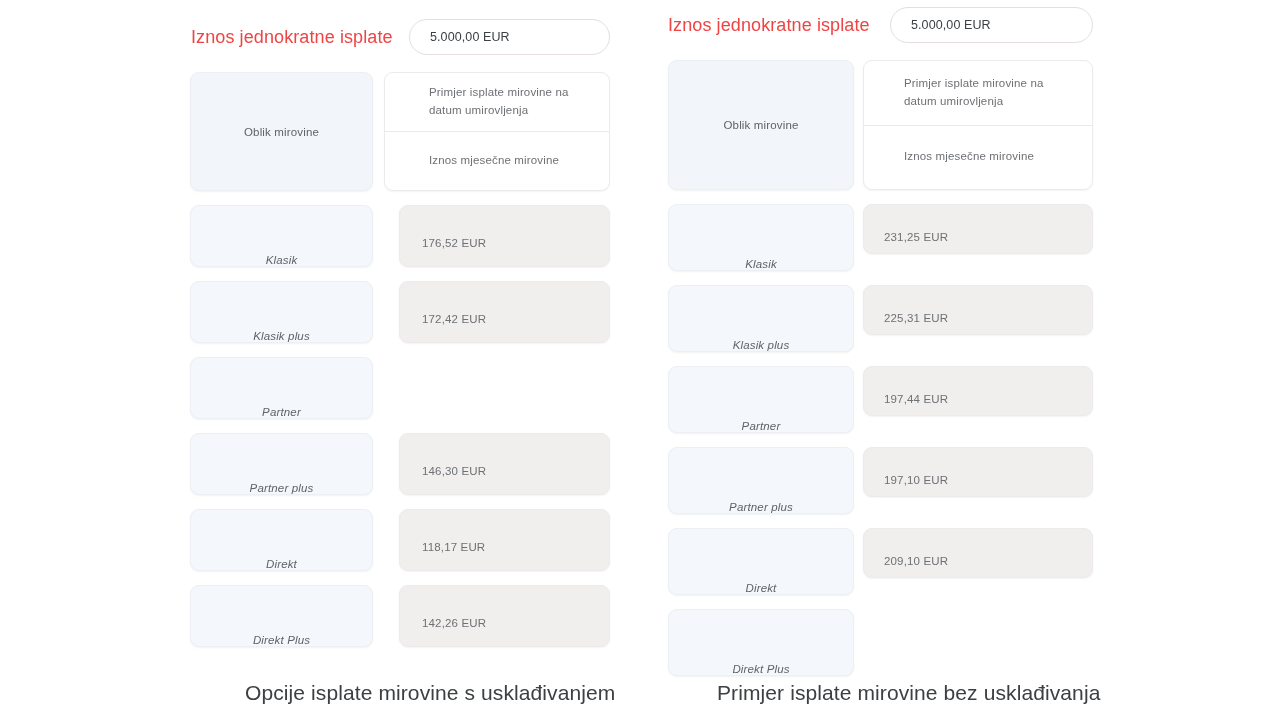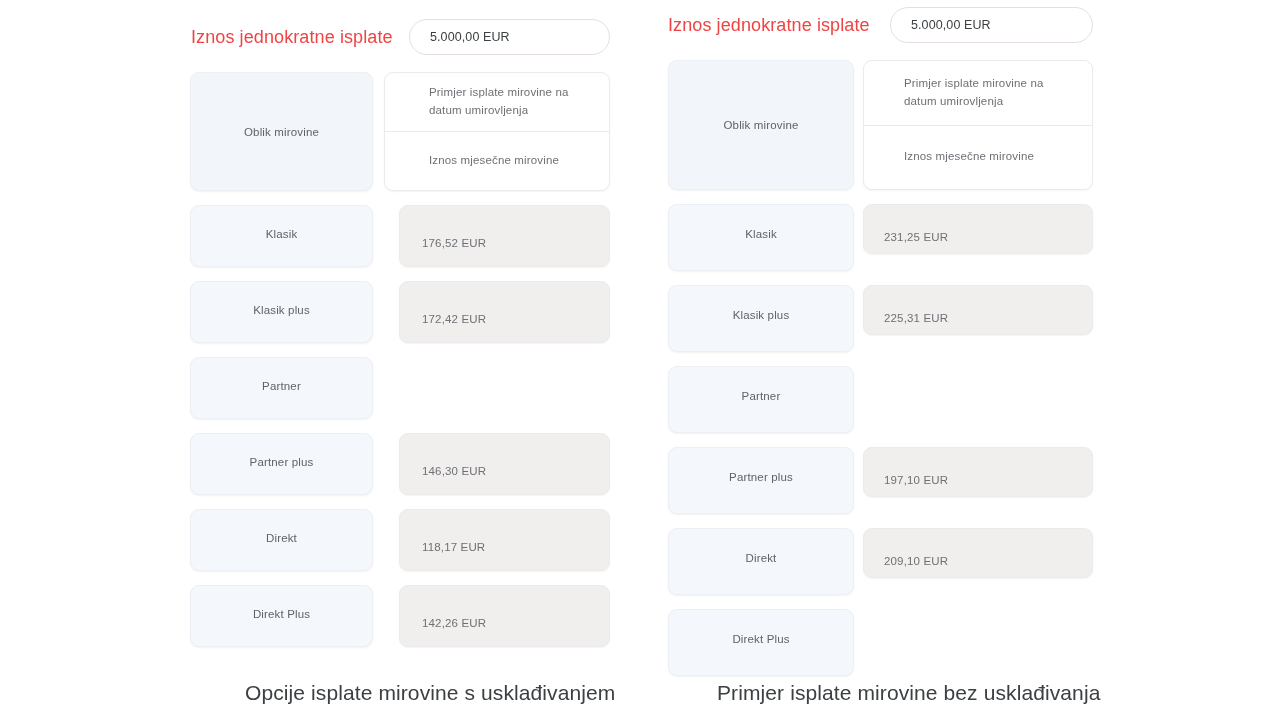--- a/index.html
+++ b/index.html
@@ -147,21 +147,21 @@
 
   .head-sub .txt {
     font-size: 11.5px;
     color: #6d7074;
     line-height: 1.55;
     letter-spacing: .15px;
   }
   .head-sub-divider { border-top: 1px solid #f3e6e4; }
 
   
-  .row-data .cell-name  { height: 62px; align-items: flex-start; padding-top: 22px; }
+  .row-data .cell-name  { height: 62px; align-items: flex-end; padding-top: 22px; font-style: italic; }
   .row-data .cell-value { height: 62px; }
 
   .panel-right .row-data .cell-name  { height: 67px; padding-top: 23px; }
   .panel-right .row-data .cell-value { height: 50px; }
 
   
   .row-data .cell-value .txt { transform: translateY(7px); }
   .panel-right .row-data .cell-value .txt { transform: translateY(8px); }
 
   
@@ -295,20 +295,23 @@
         </div>
         <div class="cell cell-value">
           <span class="txt">225,31 EUR</span>
         </div>
       </div>
 
       <div class="row row-data">
         <div class="cell cell-name">
           <span class="txt">Partner</span>
         </div>
+        <div class="cell cell-value">
+          <span class="txt">197,44 EUR</span>
+        </div>
       </div>
 
       <div class="row row-data">
         <div class="cell cell-name">
           <span class="txt">Partner plus</span>
         </div>
         <div class="cell cell-value">
           <span class="txt">197,10 EUR</span>
         </div>
       </div>

